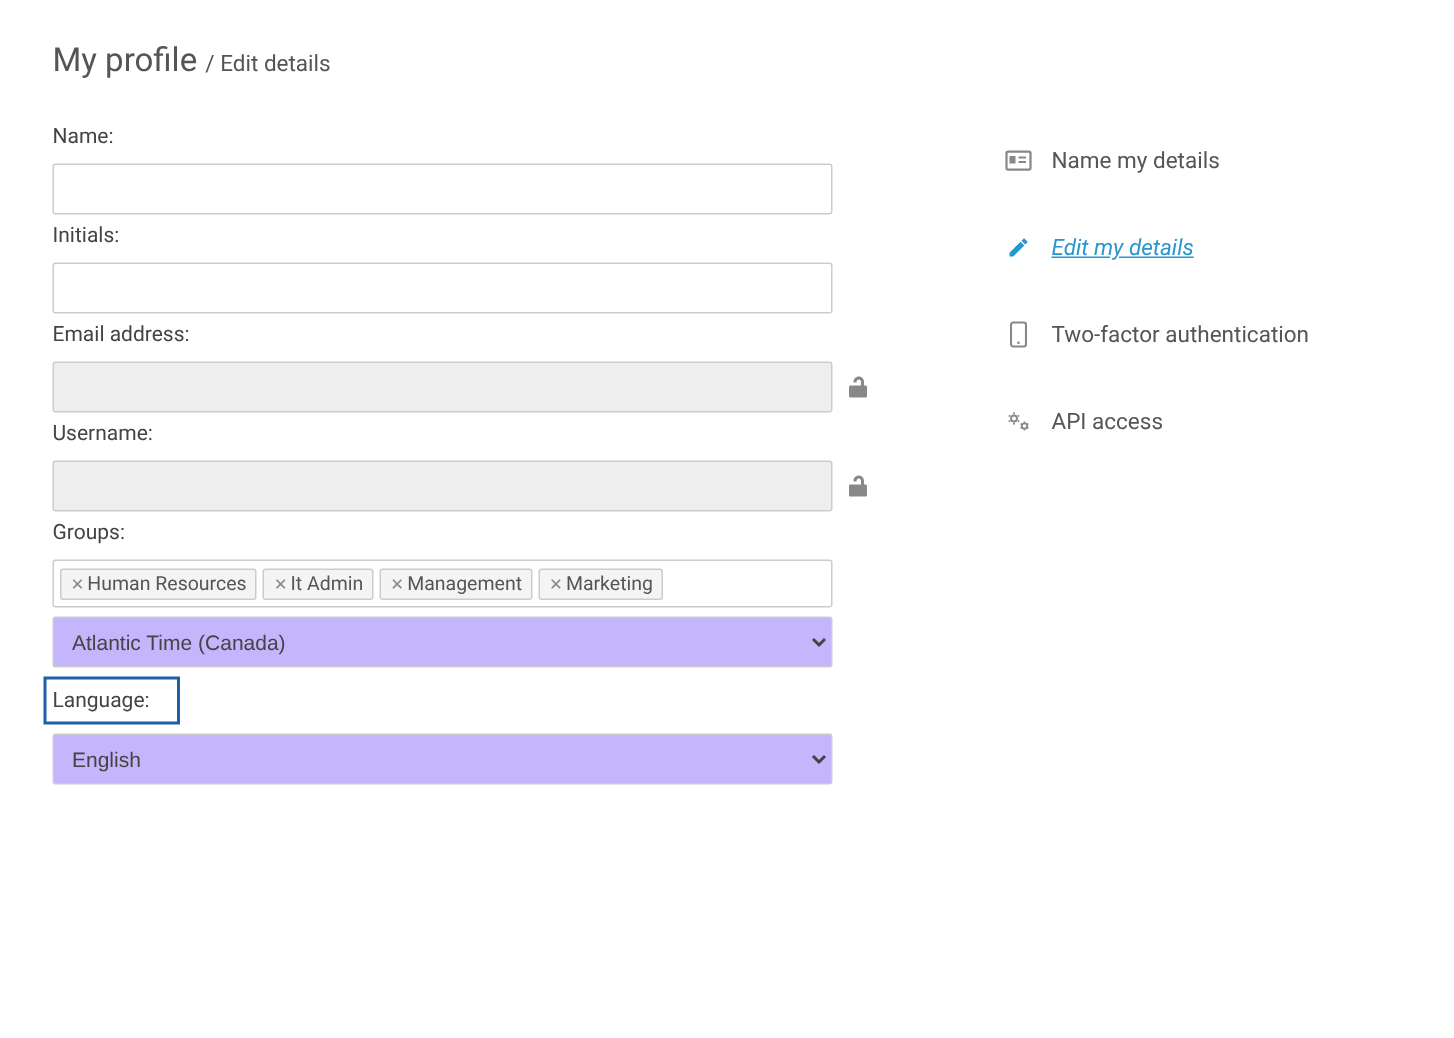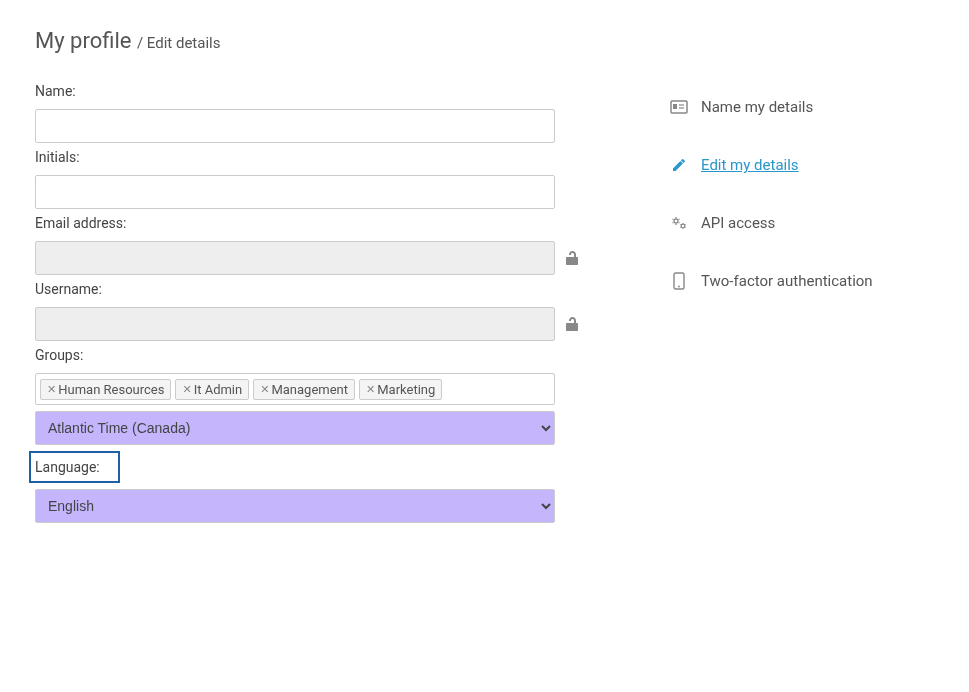--- a/index.html
+++ b/index.html
@@ -15,21 +15,21 @@
     .input { width: 520px; height: 34px; border: 1px solid #ccc; border-radius: 2px; padding: 0 10px; font-size: 14px; background: #fff; }
     .input.disabled { background: #eee; }
     .lock { margin-left: 10px; color: #888; }
     .tags-box { width: 520px; min-height: 32px; border: 1px solid #ccc; border-radius: 2px; padding: 4px 4px; display: flex; flex-wrap: wrap; gap: 4px; align-items: center; background: #fff; }
     .tag { display: inline-flex; align-items: center; border: 1px solid #ccc; background: #f4f4f4; border-radius: 2px; padding: 2px 6px; font-size: 13px; color: #555; }
     .tag .x { font-size: 11px; color: #888; margin-right: 2px; cursor: pointer; }
     .select { width: 520px; height: 34px; border: 1px solid #ccc; border-radius: 2px; padding: 0 8px; font-size: 14px; background: #c4b5fd; color:#444; }
     .side-item { display: flex; align-items: center; padding: 20px 0; color: #555; cursor: pointer; font-size: 15px; }
     .side-item .icon { width: 20px; margin-right: 12px; color: #888; display:flex; align-items:center; justify-content:center; }
     .side-item.active { color: #2996cc; }
-    .side-item.active .label { text-decoration: underline; }
+    .side-item.active .label { text-decoration: underline; font-style: italic; }
     .side-item.active .icon { color: #2996cc; }
     .highlight { border: 2px solid #1e5fa8; display: inline-block; padding: 6px 18px 6px 4px; margin-left:-6px; }
     svg { display:block; }
   </style>
 </head>
 <body>
 
 <div class="container">
   <div class="main">
     <h1 class="page-title">
@@ -123,32 +123,32 @@
     <div class="side-item active">
       <span class="icon">
         <svg width="16" height="16" viewBox="0 0 16 16">
             <path fill="currentColor" d="M2 11.5V14h2.5l7.4-7.4-2.5-2.5L2 11.5zM13.7 4.8c.3-.3.3-.7 0-1l-1.5-1.5c-.3-.3-.7-.3-1 0l-1.2 1.2 2.5 2.5 1.2-1.2z"></path>
           </svg>
       </span>
       <span class="label">Edit my details</span>
     </div>
     <div class="side-item">
       <span class="icon">
+        <svg width="12" height="18" viewBox="0 0 12 18">
+            <rect x="1" y="1" width="10" height="16" rx="1.5" fill="none" stroke="currentColor" stroke-width="1.4"></rect>
+            <circle cx="6" cy="14.5" r="0.9" fill="currentColor"></circle>
+          </svg>
+      </span>
+      <span class="label">Two-factor authentication</span>
+    </div>
+    <div class="side-item">
+      <span class="icon">
         <svg width="18" height="16" viewBox="0 0 18 16">
             <circle cx="6" cy="6" r="2" fill="none" stroke="currentColor" stroke-width="1.3"></circle>
             <path d="M6 2v1M6 9v1M2.5 4l.9.5M8.6 7.5l.9.5M2.5 8l.9-.5M8.6 4.5l.9-.5" stroke="currentColor" stroke-width="1.3"></path>
             <circle cx="13" cy="11" r="1.8" fill="none" stroke="currentColor" stroke-width="1.2"></circle>
             <path d="M13 8v.8M13 13.2v.8M10.4 9.5l.7.4M14.9 12.1l.7.4M10.4 12.5l.7-.4M14.9 9.9l.7-.4" stroke="currentColor" stroke-width="1.2"></path>
           </svg>
       </span>
       <span class="label">API access</span>
     </div>
-    <div class="side-item">
-      <span class="icon">
-        <svg width="12" height="18" viewBox="0 0 12 18">
-            <rect x="1" y="1" width="10" height="16" rx="1.5" fill="none" stroke="currentColor" stroke-width="1.4"></rect>
-            <circle cx="6" cy="14.5" r="0.9" fill="currentColor"></circle>
-          </svg>
-      </span>
-      <span class="label">Two-factor authentication</span>
-    </div>
   </div>
 </div>
 
 </body></html>

